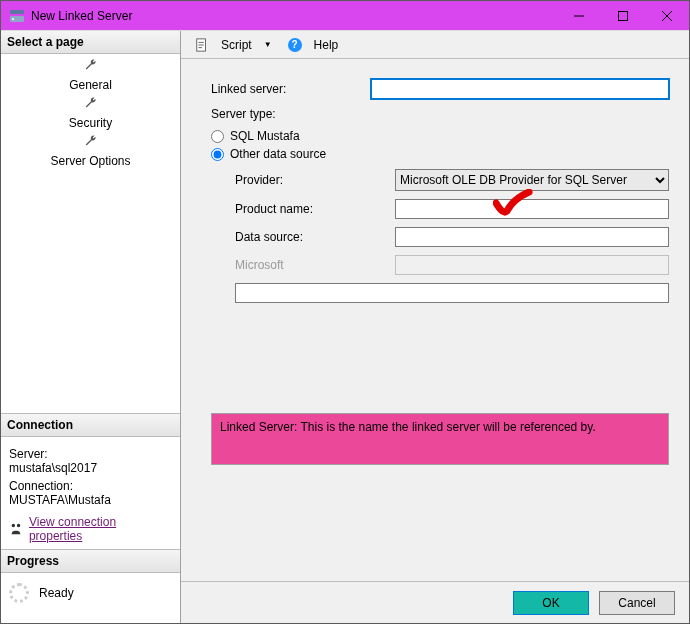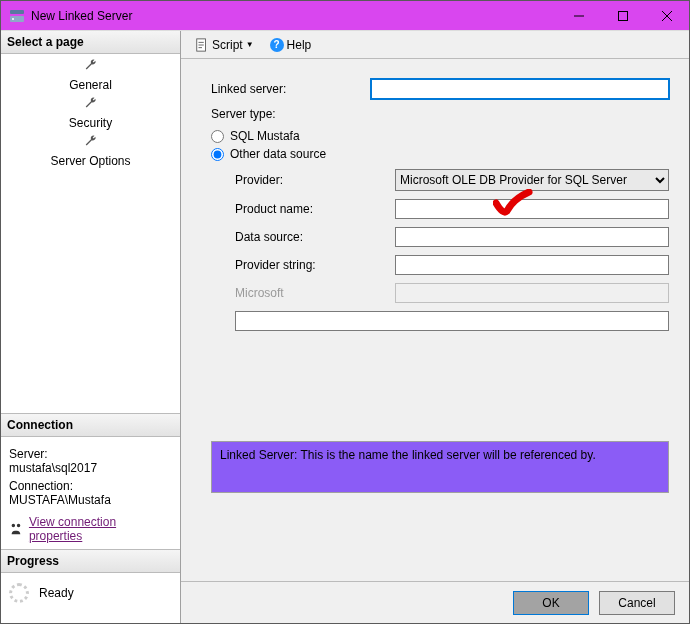--- a/index.html
+++ b/index.html
@@ -18,37 +18,37 @@
   .side-spacer { flex:1; }
   .conn-block { border-top:1px solid #bbb; }
   .conn-body { padding:6px 8px; }
   .conn-body .lbl { margin-top:4px; }
   .link { color:#701a75; text-decoration:underline; cursor:pointer; display:flex; align-items:center; gap:6px; margin-top:8px;}
   .progress-block { border-top:1px solid #bbb; }
   .progress-body { padding:10px 8px 20px 8px; display:flex; align-items:center; gap:10px;}
   .spinner { width:20px; height:20px; border:3px dotted #ccc; border-radius:50%; }
   .main { flex:1; display:flex; flex-direction:column; background:#f0f0f0; }
   .toolbar { height:28px; border-bottom:1px solid #bbb; display:flex; align-items:center; padding:0 8px; gap:4px;}
-  .tbtn { display:flex; align-items:center; gap:3px; padding:2px 6px; }
+  .tbtn { display:flex; align-items:center; gap:12px; padding:2px 6px; }
   .dropdown-arrow { font-size:8px; }
   .helpicon { width:14px; height:14px; border-radius:50%; background:#1e90ff; color:#fff; display:inline-flex; align-items:center; justify-content:center; font-weight:bold; font-size:10px;}
   .form-area { flex:1; padding: 20px 20px 10px 30px; overflow:auto; position:relative;}
   .row { display:flex; align-items:center; margin-bottom:8px; }
   .row label.fld { width:160px; }
   .row input[type=text] { flex:1; height:20px; border:1px solid #7a7a7a; padding:0 4px; background:#fff;}
   .row input.focused { border:1px solid #0078d7; outline:1px solid #0078d7;}
   .radio-row { margin:4px 0 4px 0; display:flex; align-items:center; gap:6px;}
   input[type=radio]{ margin:0;}
   .sub-block { margin-left:24px; margin-top:8px;}
   select { flex:1; height:22px; border:1px solid #7a7a7a; background:#e9e9e9;}
   .row.disabled label, .row.disabled input { color:#9a9a9a; }
-  .hint-box { border:1px solid #a0a0a0; background:#8b5cf6; padding:6px 8px; min-height:52px; margin-top:110px;}
+  .hint-box { border:1px solid #a0a0a0; background:#ec4899; padding:6px 8px; min-height:52px; margin-top:110px;}
   .footer { height:42px; border-top:1px solid #bbb; display:flex; align-items:center; justify-content:flex-end; padding:0 14px; gap:10px;}
   .btn { min-width:76px; height:24px; border:1px solid #7a7a7a; background:#e1e1e1; padding:0 12px;}
-  .btn.primary { border:1.5px solid #0078d7; background:#a3a3a3; }
+  .btn.primary { border:1.5px solid #0078d7; background:#14b8a6; }
   .red-check { position:absolute; left:312px; top:130px; pointer-events:none;}
 </style>
 </head>
 <body>
 
 <div class="window">
   <div class="titlebar">
     <span class="icon">
       <svg width="16" height="16" viewBox="0 0 16 16">
           <rect x="1" y="2" width="14" height="4" rx="1" fill="#5a78a0"></rect>
@@ -172,24 +172,20 @@
             </select>
           </div>
           <div class="row">
             <label class="fld">Product name:</label>
             <input type="text" value="" style="">
           </div>
           <div class="row">
             <label class="fld">Data source:</label>
             <input type="text" value="" style="">
           </div>
-          <div class="row">
-            <label class="fld">Provider string:</label>
-            <input type="text" value="" style="">
-          </div>
           <div class="row disabled">
             <label class="fld">Microsoft</label>
             <input type="text" disabled="" style="background: rgb(240, 240, 240); border-color: rgb(192, 192, 192);" value="">
           </div>
           <div class="row">
             <input type="text" value="" style="">
           </div>
         </div>
 
         <div class="hint-box">

